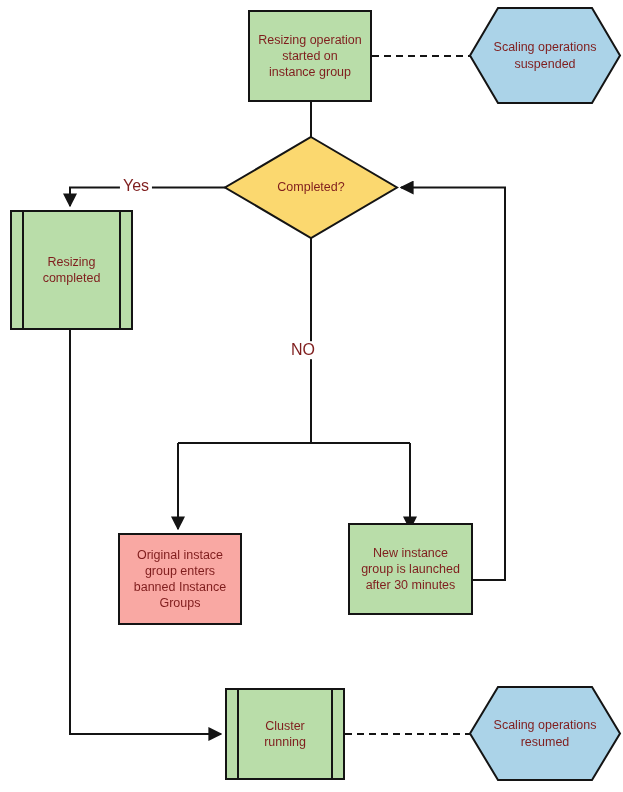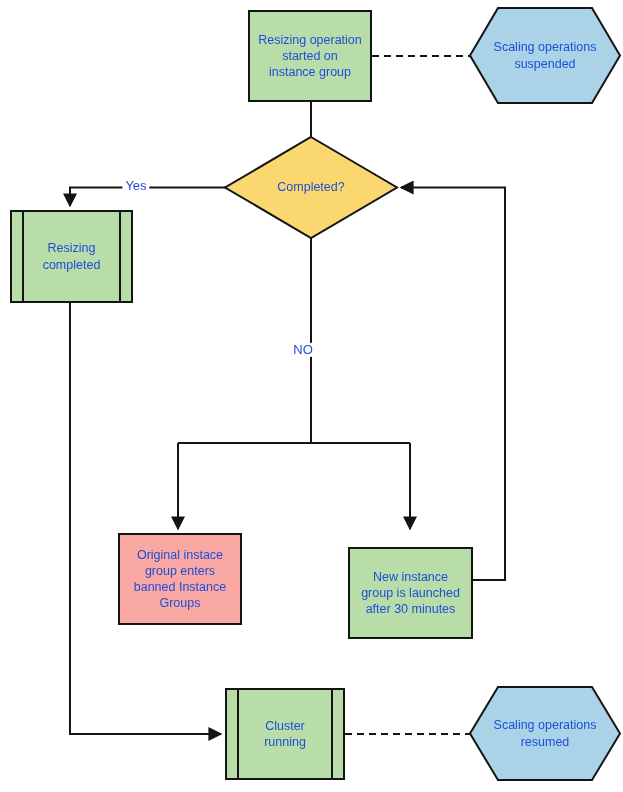--- a/index.html
+++ b/index.html
@@ -2,21 +2,21 @@
 <html><head>
 <meta charset="utf-8">
 <style>
   html, body { margin: 0; padding: 0; background: #ffffff; }
   #canvas {
     position: relative;
     width: 623px;
     height: 792px;
     background: #ffffff;
     font-family: "Liberation Sans", sans-serif;
-    color: #1d4ed8;
+    color: #7f1d1d;
     overflow: hidden;
   }
   #wires { position: absolute; left: 0; top: 0; }
   .wire { stroke: #141414; stroke-width: 2; fill: none; }
   .dashed { stroke-dasharray: 7 5; }
   .shape { stroke: #141414; stroke-width: 2; }
   .node {
     position: absolute;
     display: flex;
     align-items: center;
@@ -37,21 +37,21 @@
     width: 2px;
     background: #141414;
   }
   .predefined::before { left: 10px; }
   .predefined::after  { right: 10px; }
   .edge-label {
     position: absolute;
     transform: translate(-50%, -50%);
     background: #ffffff;
     padding: 0 3px;
-    font-size: 13px;
+    font-size: 16px;
     line-height: 1.1;
   }
 </style>
 </head>
 <body>
 
 <div id="canvas">
 
   <svg id="wires" width="623" height="792" viewBox="0 0 623 792">
     <defs>
@@ -73,29 +73,29 @@
 
     <polygon class="shape" points="311,137 397,187.5 311,238 225,187.5" fill="#fbd86f"></polygon>
     <polygon class="shape" points="470,55.5 498,8 592,8 620,55.5 592,103 498,103" fill="#abd3e8"></polygon>
     <polygon class="shape" points="470,733.5 498,687 592,687 620,733.5 592,780 498,780" fill="#abd3e8"></polygon>
   </svg>
 
   <div class="node rect green" style="left:248px; top:10px; width:124px; height:92px;">Resizing operation
 started on
 instance group</div>
 
-  <div class="node rect green predefined" style="left:10px; top:210px; width:123px; height:93px;">Resizing
+  <div class="node rect green predefined" style="left:10px; top:210px; width:123px; height:120px;">Resizing
 completed</div>
 
   <div class="node rect pink" style="left:118px; top:533px; width:124px; height:92px;">Original instace
 group enters
 banned Instance
 Groups</div>
 
-  <div class="node rect green" style="left:348px; top:547px; width:125px; height:92px;">New instance
+  <div class="node rect green" style="left:348px; top:523px; width:125px; height:92px;">New instance
 group is launched
 after 30 minutes</div>
 
   <div class="node" style="left:225px; top:137px; width:172px; height:101px;">Completed?</div>
 
   <div class="node rect green predefined" style="left:225px; top:688px; width:120px; height:92px;">Cluster
 running</div>
 
   <div class="node" style="left:470px; top:8px; width:150px; height:95px;">Scaling operations
 suspended</div>

